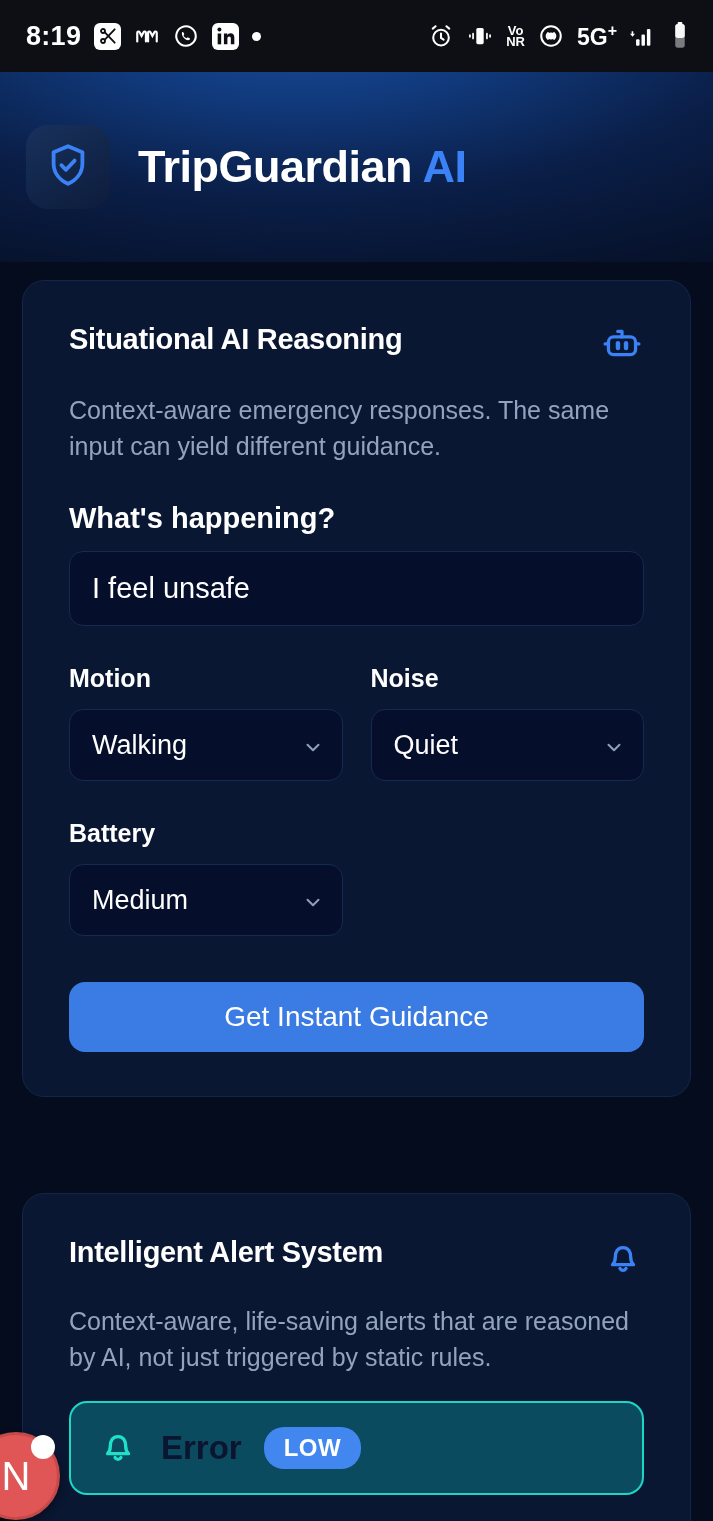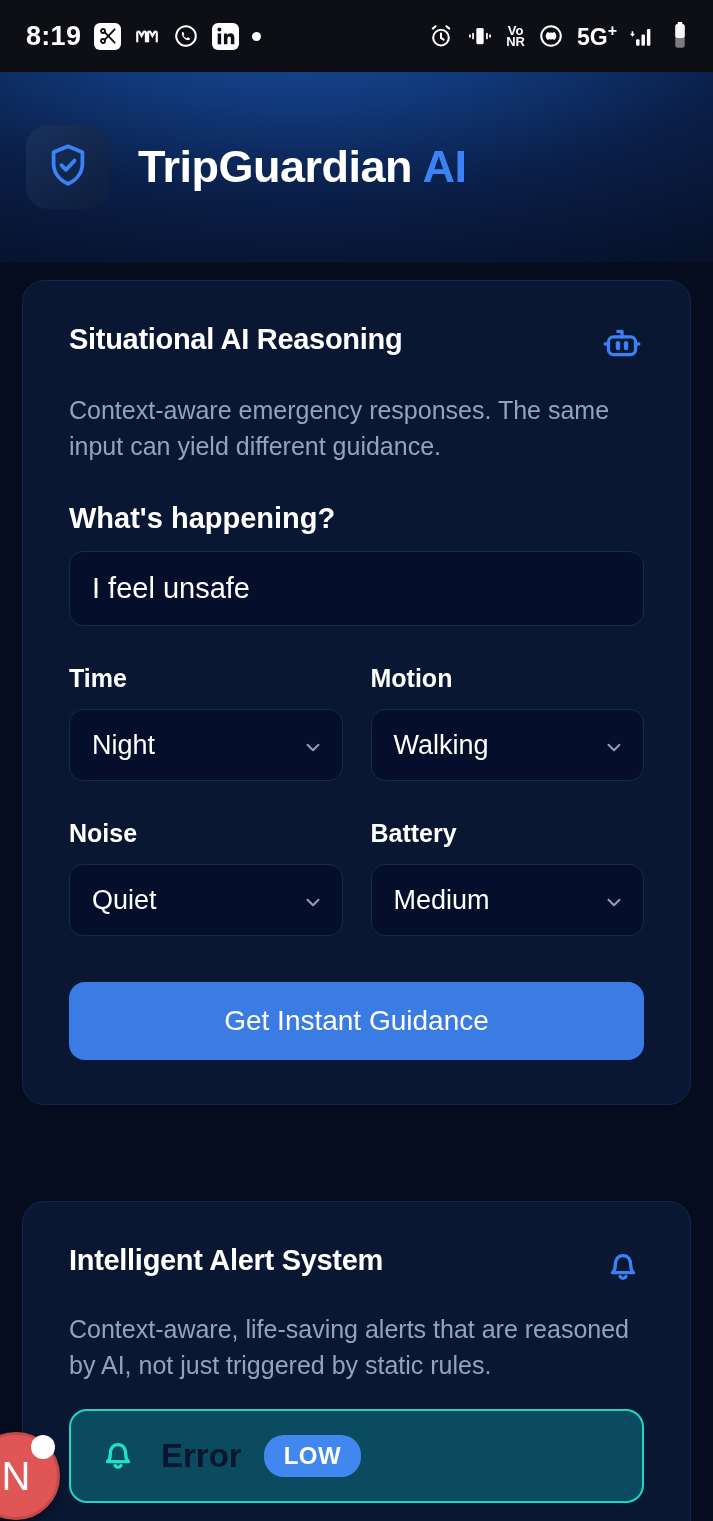--- a/index.html
+++ b/index.html
@@ -96,21 +96,21 @@
     height:72px;
     padding:0 18px 0 22px;
     display:flex; align-items:center; justify-content:space-between;
     color:#ffffff; font-size:27px;
   }
   .chev { width:22px;height:22px; }
 
   .primary-btn {
     margin-top:46px;
     width:100%;
-    height:78px;
+    height:70px;
     background:#3b7ce4;
     border:none;
     border-radius:16px;
     color:#ffffff;
     font-size:28px;
     font-family:"Liberation Sans", sans-serif;
     display:flex;align-items:center;justify-content:center;
     cursor:pointer;
   }
 
@@ -272,31 +272,20 @@
           <line x1="14.2" y1="11" x2="14.2" y2="13.6" stroke-width="2.4"></line>
         </svg>
       </span>
     </div>
     <div class="card-desc">Context-aware emergency responses. The same input can yield different guidance.</div>
 
     <div class="field-label">What's happening?</div>
     <input class="text-input" value="I feel unsafe" placeholder="Describe your situation" style="">
 
     <div class="grid2">
-      <div>
-        <div class="sel-label">Time</div>
-        <div class="select">
-          <span>Night</span>
-          <span class="chev">
-            <svg width="22" height="22" viewBox="0 0 24 24" fill="none" stroke="#8fa0bb" stroke-width="2.2" stroke-linecap="round" stroke-linejoin="round">
-                <path d="M6 9.5 12 15.5 18 9.5"></path>
-              </svg>
-          </span>
-        </div>
-      </div>
       <div>
         <div class="sel-label">Motion</div>
         <div class="select">
           <span>Walking</span>
           <span class="chev">
             <svg width="22" height="22" viewBox="0 0 24 24" fill="none" stroke="#8fa0bb" stroke-width="2.2" stroke-linecap="round" stroke-linejoin="round">
                 <path d="M6 9.5 12 15.5 18 9.5"></path>
               </svg>
           </span>
         </div>

